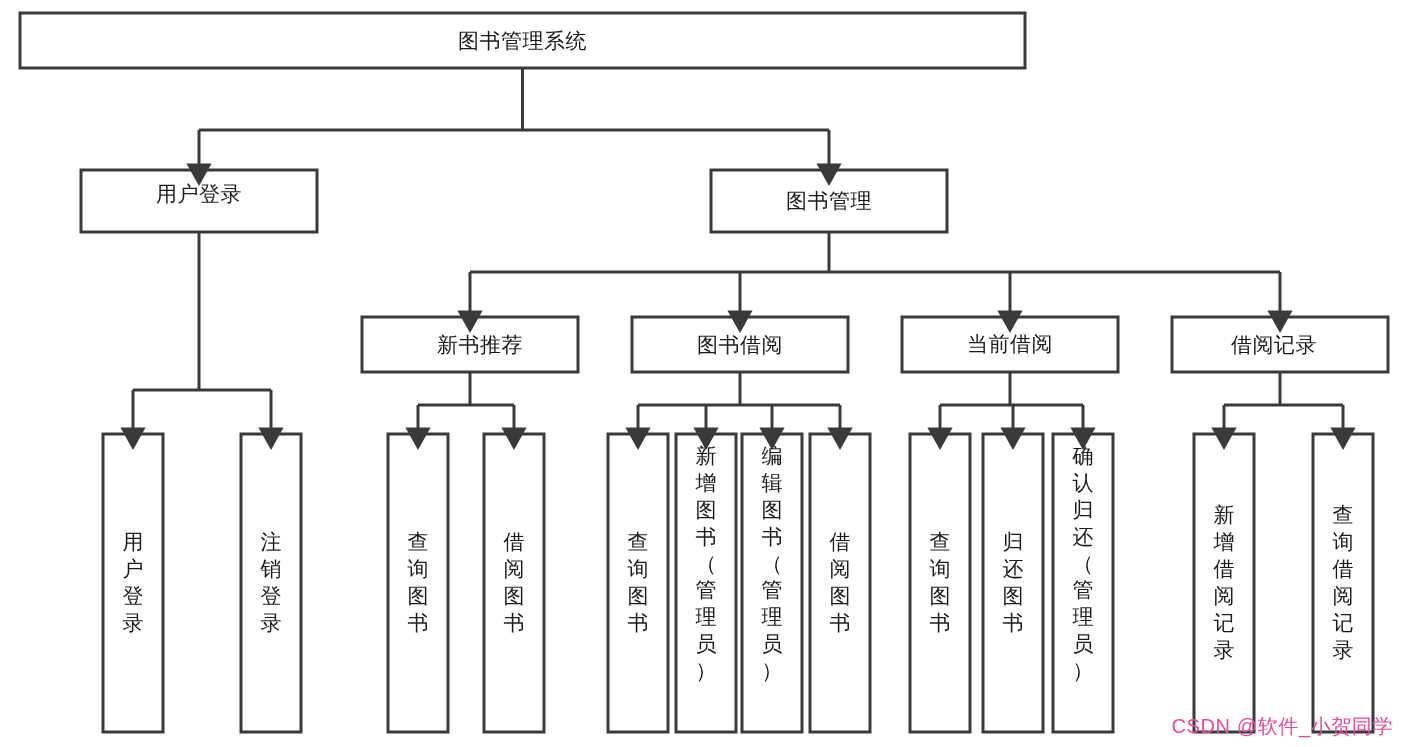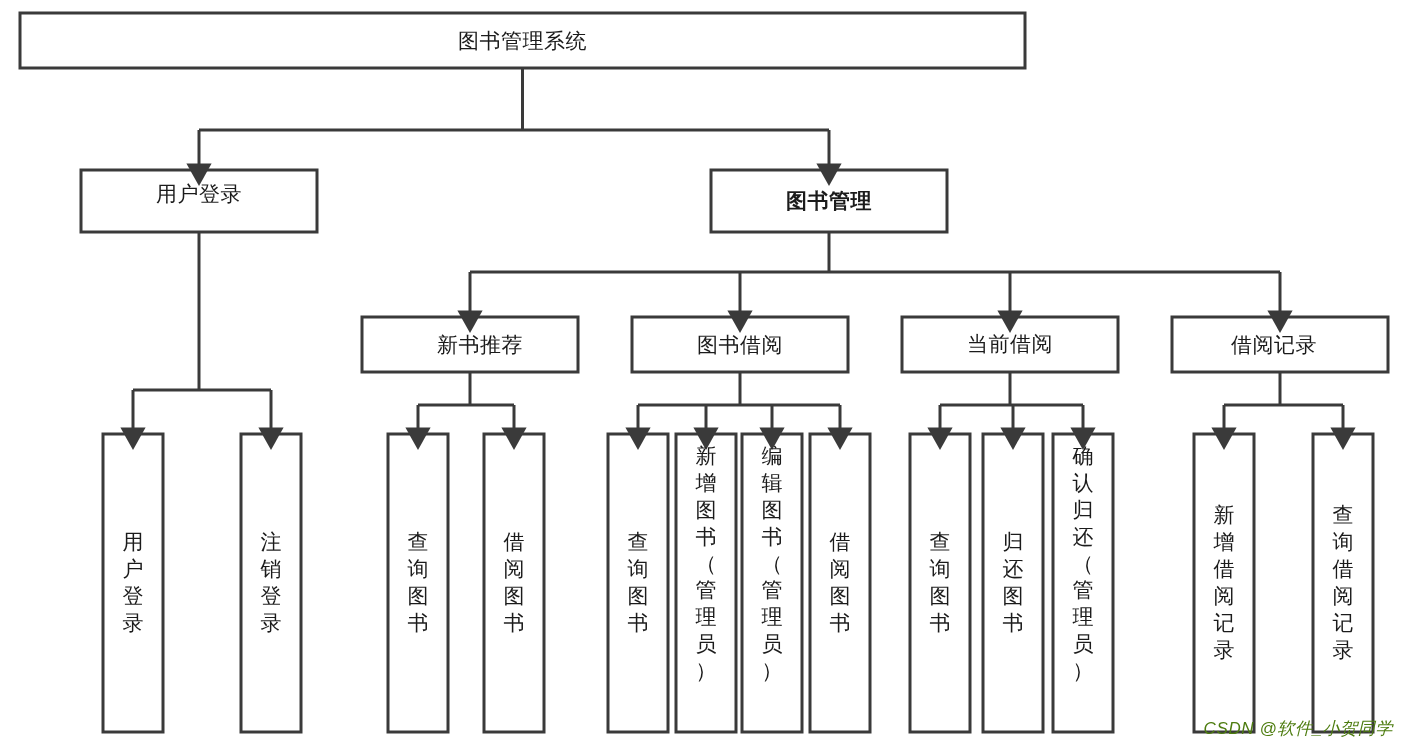--- a/index.html
+++ b/index.html
@@ -60,25 +60,24 @@
     pointer-events: none;
   }
   .node-label-v span {
     display: block;
     text-align: center;
   }
   .watermark {
     position: absolute;
     right: 12px;
     bottom: 7px;
-    font-size: 17px;
-    color: #4d7c0f;
+    font-size: 20px;
+    color: #ec4899;
     letter-spacing: 0.6px;
     white-space: nowrap;
-    font-style: italic;
   }
 </style>
 </head>
 <body>
 
 <div id="diagram-root">
 
   <svg id="diagram-svg" viewBox="0 0 1405 747">
     <defs>
       <marker id="arrowhead" markerWidth="9" markerHeight="9" refX="1.2" refY="4.2" orient="auto" markerUnits="strokeWidth">
@@ -142,21 +141,21 @@
         <path class="connector" d="M1280 372 L1280 405"></path>
         <path class="connector" d="M1224 405 L1343 405"></path>
         <path class="connector" d="M1224 405 L1224 431" marker-end="url(#arrowhead)"></path>
         <path class="connector" d="M1343 405 L1343 431" marker-end="url(#arrowhead)"></path>
       </g>
   </svg>
 
   <div id="labels-layer">
       <div class="node-label-h" style="left: 20px; top: 13px; width: 1005px; height: 55px;">图书管理系统</div>
       <div class="node-label-h" style="left: 81px; top: 170px; width: 236px; height: 48px;">用户登录</div>
-      <div class="node-label-h" style="left: 711px; top: 170px; width: 236px; height: 62px; font-weight: bold;">图书管理</div>
+      <div class="node-label-h" style="left: 711px; top: 170px; width: 236px; height: 62px;">图书管理</div>
       <div class="node-label-h" style="left: 362px; top: 317px; width: 236px; height: 55px;">新书推荐</div>
       <div class="node-label-h" style="left: 632px; top: 317px; width: 216px; height: 55px;">图书借阅</div>
       <div class="node-label-h" style="left: 902px; top: 317px; width: 216px; height: 53px;">当前借阅</div>
       <div class="node-label-h" style="left: 1148px; top: 317px; width: 252px; height: 55px;">借阅记录</div>
       <div class="node-label-v" style="left: 103px; width: 60px; top: 529.24px;">
         <span>用</span>
         <span>户</span>
         <span>登</span>
         <span>录</span>
       </div>

